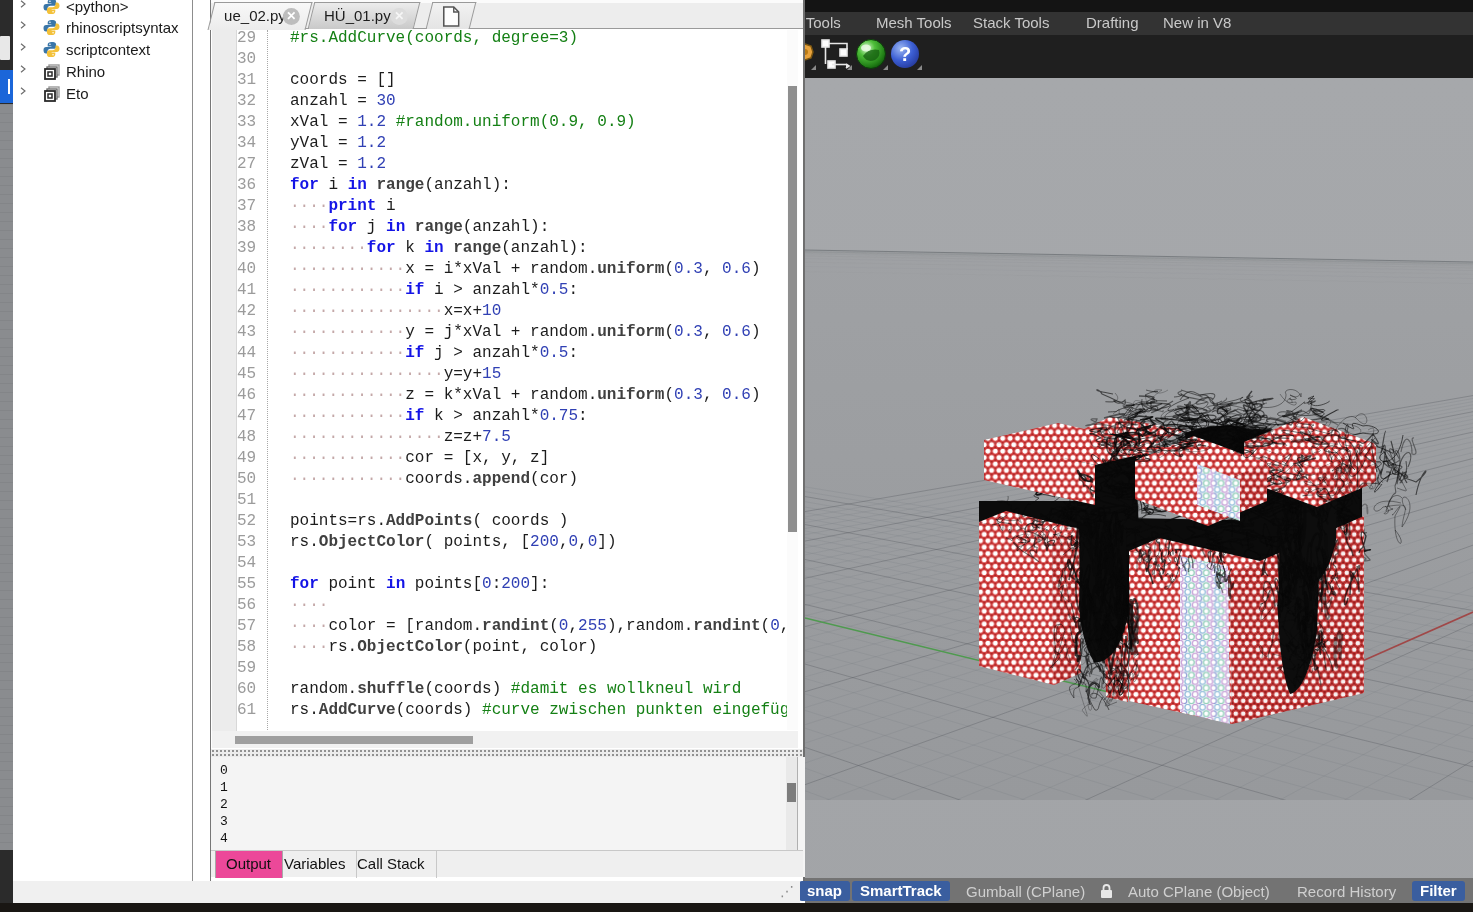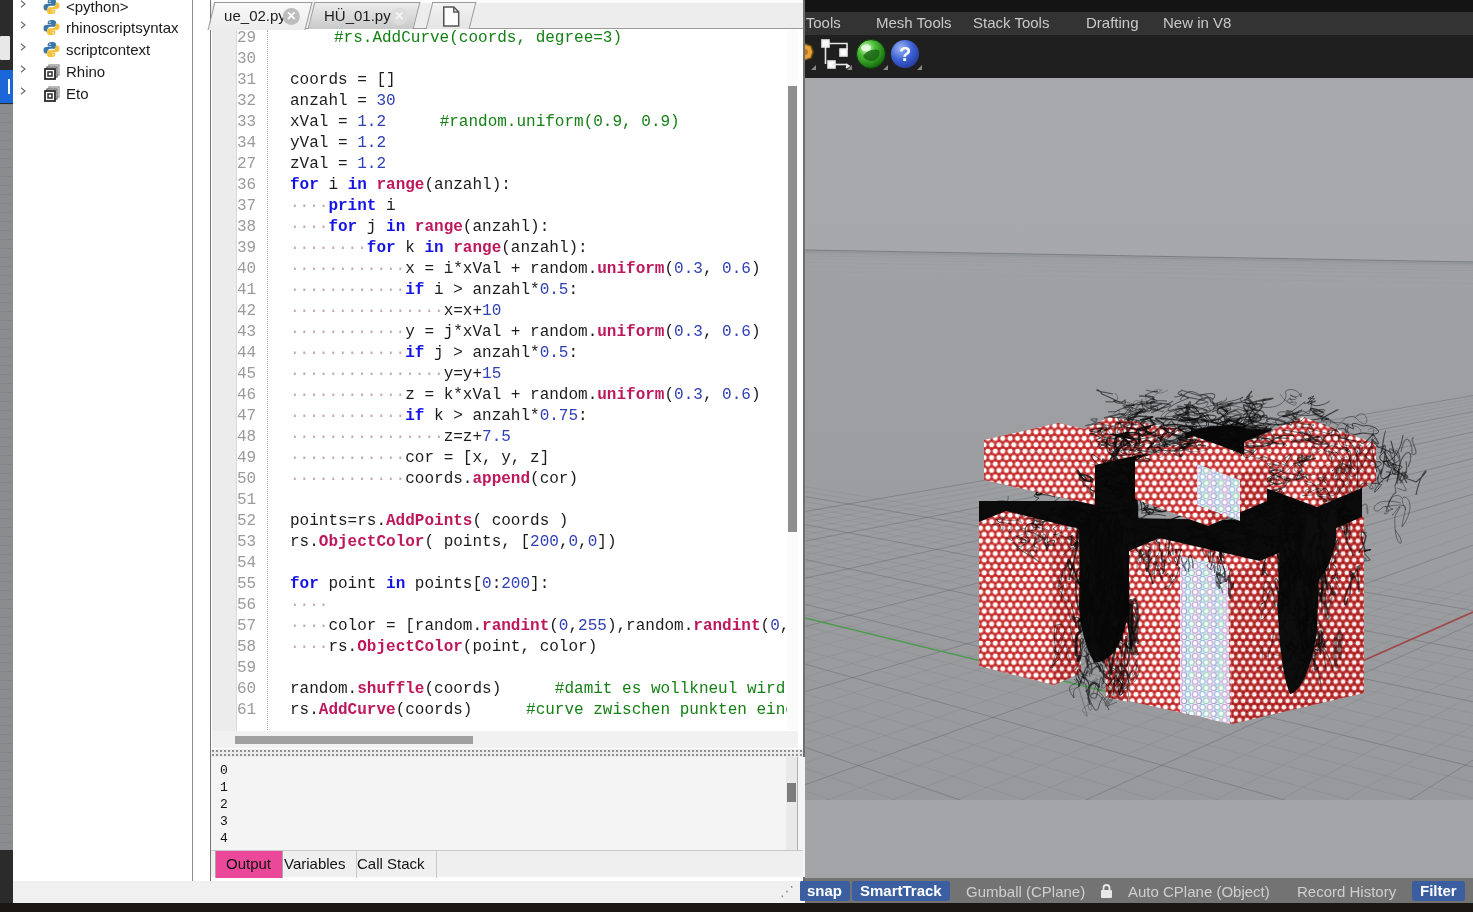--- a/index.html
+++ b/index.html
@@ -33,23 +33,23 @@
 #tab1 { left:0px; width:98px; background:linear-gradient(#f8f8f8,#ececec); height:28px; z-index:3; }
 #tab2 { left:100px; width:106px; background:linear-gradient(#ececec,#c9c9c9); }
 #tab3 { left:218px; width:44px; background:linear-gradient(#f2f2f2,#e4e4e4); }
 #tab1 .cls { background:#bdbdbd; right:8px; }
 #tab2 .cls { background:#dcdcdc; color:#f6f6f6; right:8px; }
 
 #gutterbg { position:absolute; left:1px; top:30px; width:25px; height:701px; background:#ececec; border-right:1px solid #d8d8d8; }
 #nums { position:absolute; left:26px; top:28px; width:25px; font-family:"Liberation Mono",monospace; font-size:16px; line-height:21px; color:#9b9b9b; text-align:left; }
 #numsep { position:absolute; left:56px; top:30px; height:700px; border-left:1px dotted #a8a8a8; }
 #codebox { position:absolute; left:79px; top:28px; width:500px; height:703px; overflow:hidden; font-family:"Liberation Mono",monospace; font-size:16px; line-height:21px; color:#1c1c1c; white-space:pre; }
-#codebox .c { color:#158015;margin-left:44px; }
+#codebox .c { color:#158015; }
 #codebox .k { color:#1414e6; font-weight:bold; }
-#codebox .f { color:#be185d; font-weight:bold; }
+#codebox .f { color:#404040; font-weight:bold; }
 #codebox .n { color:#3040b4; }
 #codebox .w { color:#c4a8a8; }
 
 #vscroll { position:absolute; left:576px; top:30px; width:11px; height:700px; background:#fbfbfb; }
 #vscroll .th { position:absolute; left:1px; top:56px; width:9px; height:446px; background:#8f8f8f; }
 #hscroll { position:absolute; left:1px; top:731px; width:586px; height:17px; background:#f1f1f1; }
 #hscroll .th { position:absolute; left:23px; top:5px; width:238px; height:8px; background:#9f9f9f; }
 #splitter { position:absolute; left:0; top:749px; width:100%; height:8px; background:#ececec;
   background-image:radial-gradient(circle, #909090 1px, transparent 1.2px); background-size:4px 4px; }
 #outbox { position:absolute; left:0px; top:757px; width:588px; height:93px; background:#f4f4f4;

